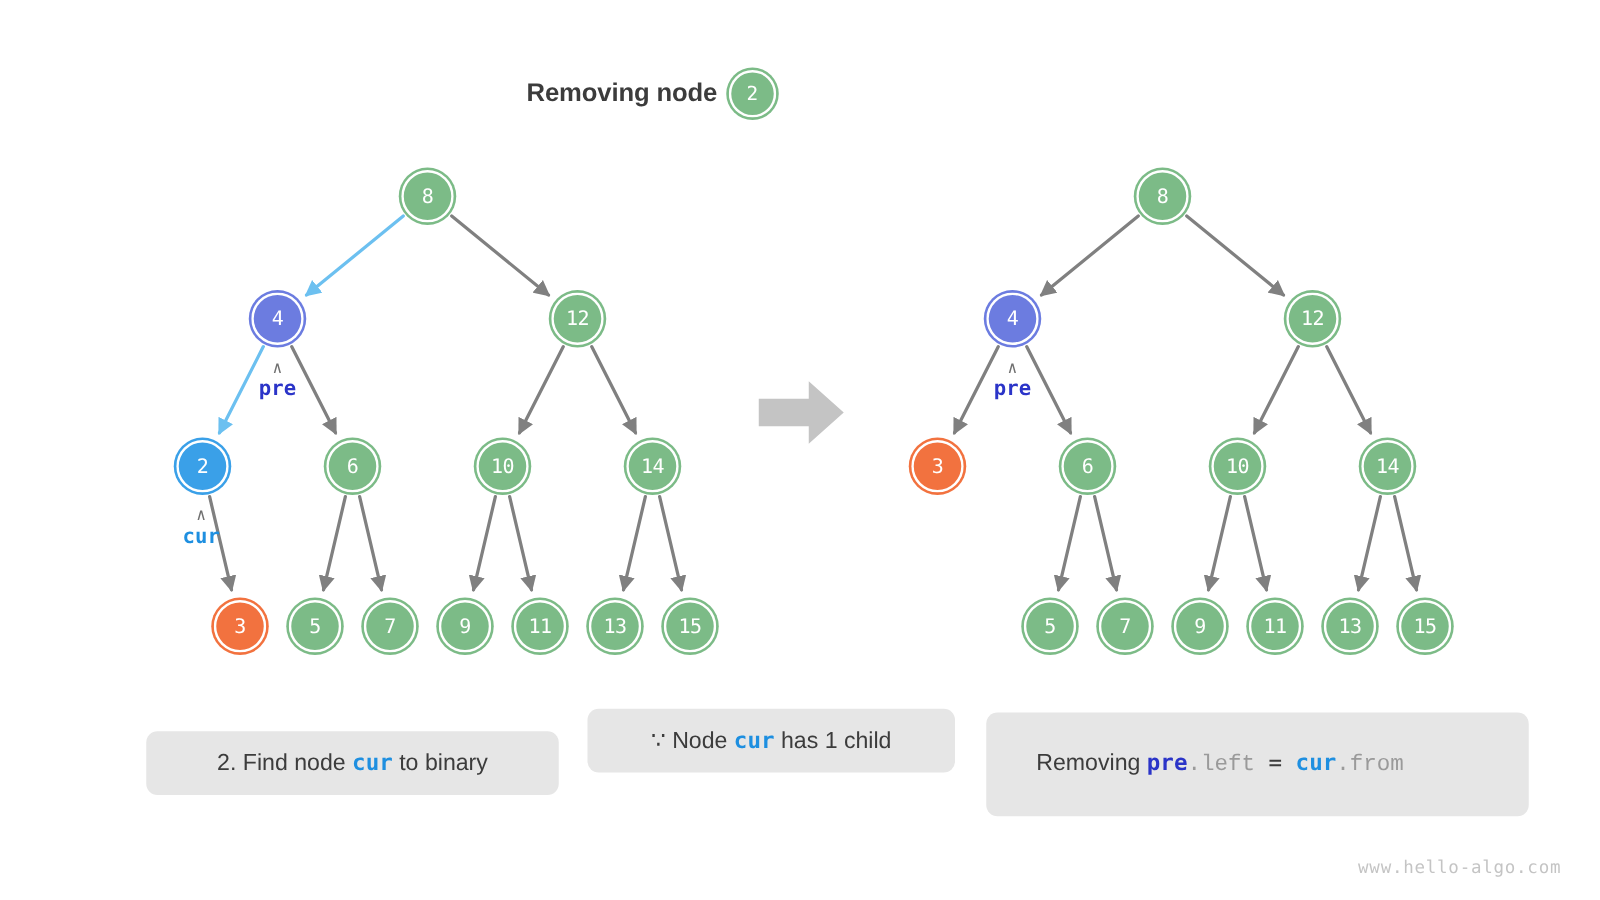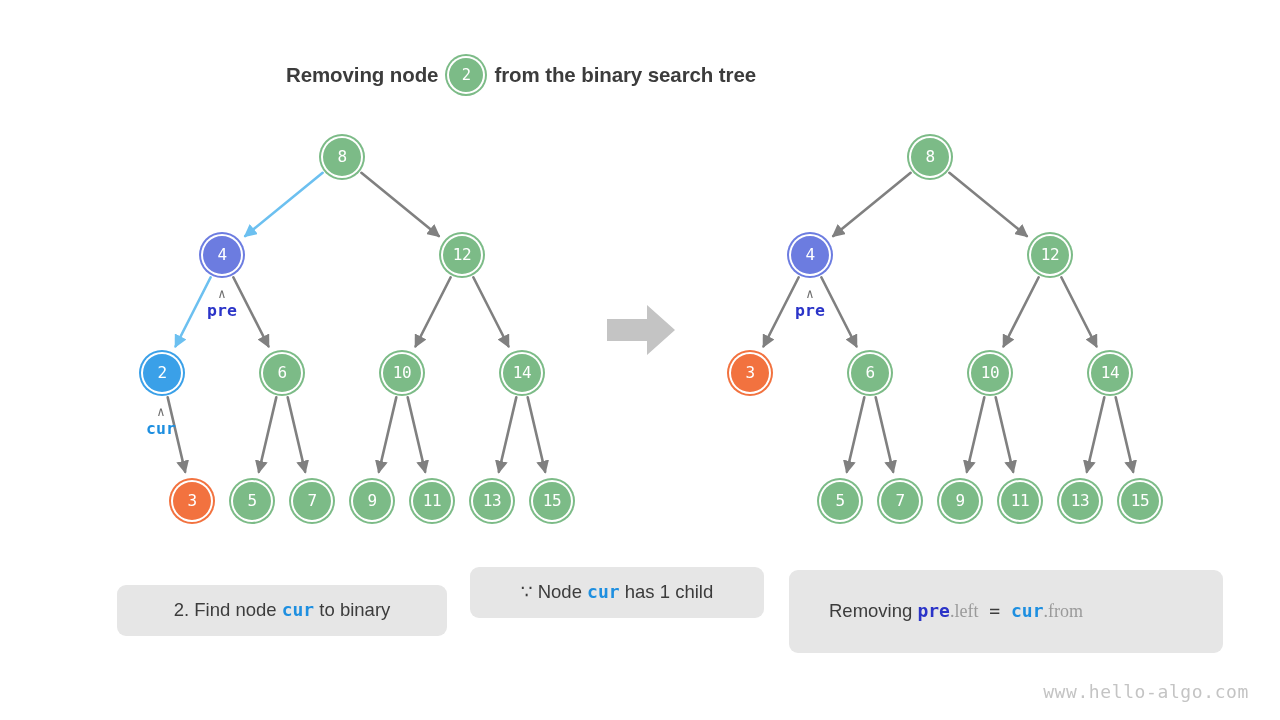--- a/index.html
+++ b/index.html
@@ -129,48 +129,47 @@
     font-size: 18.5px;
     display: flex;
     flex-direction: column;
     justify-content: center;
     box-sizing: border-box;
     white-space: nowrap;
   }
   .caption .line { line-height: 1.45; }
   .caption .cur { color: #1e8fe0; font-weight: bold; font-family: "DejaVu Sans Mono", monospace; font-size: 18px; }
   .caption .pre { color: #2b34c8; font-weight: bold; font-family: "DejaVu Sans Mono", monospace; font-size: 18px; }
-  .caption .code { color: #9a9a9a; font-family: Liberation Serif, serif; font-size: 18px; }
+  .caption .code { color: #9a9a9a; font-family: Liberation Mono, monospace; font-size: 18px; }
   .caption .punct { color: #3c3c3c; font-family: "DejaVu Sans Mono", monospace; font-size: 18px; }
 
   #caption-1 { left: 117px; top: 585px; width: 330px; height: 51px; align-items: center; }
   #caption-2 { left: 470px; top: 567px; width: 294px; height: 51px; align-items: center; }
   #caption-3 { left: 789px; top: 570px; width: 434px; height: 83px; padding-left: 20px; }
   #caption-3 .line2 { padding-left: 20px; }
 
   
   #watermark {
     position: absolute;
     right: 31px;
     bottom: 18px;
     font-family: "DejaVu Sans Mono", monospace;
-    font-size: 18px;
+    font-size: 14px;
     color: #c4c4c4;
     letter-spacing: 0.6px;
   }
 </style>
 </head>
 <body>
 
 <div id="stage">
 
   <div id="title-bar">
     <span>Removing node</span>
     <span class="tnode">2</span>
-    <span>from the binary search tree</span>
   </div>
 
   <svg id="edges" viewBox="0 0 1280 720" xmlns="http://www.w3.org/2000/svg">
     <defs>
       <marker id="ah-gray" viewBox="0 0 10 10" refX="8.5" refY="5" markerWidth="5" markerHeight="5" orient="auto-start-reverse">
         <path d="M 0 0 L 10 5 L 0 10 z" fill="#808080"></path>
       </marker>
       <marker id="ah-blue" viewBox="0 0 10 10" refX="8.5" refY="5" markerWidth="5" markerHeight="5" orient="auto-start-reverse">
         <path d="M 0 0 L 10 5 L 0 10 z" fill="#6cc0f0"></path>
       </marker>

